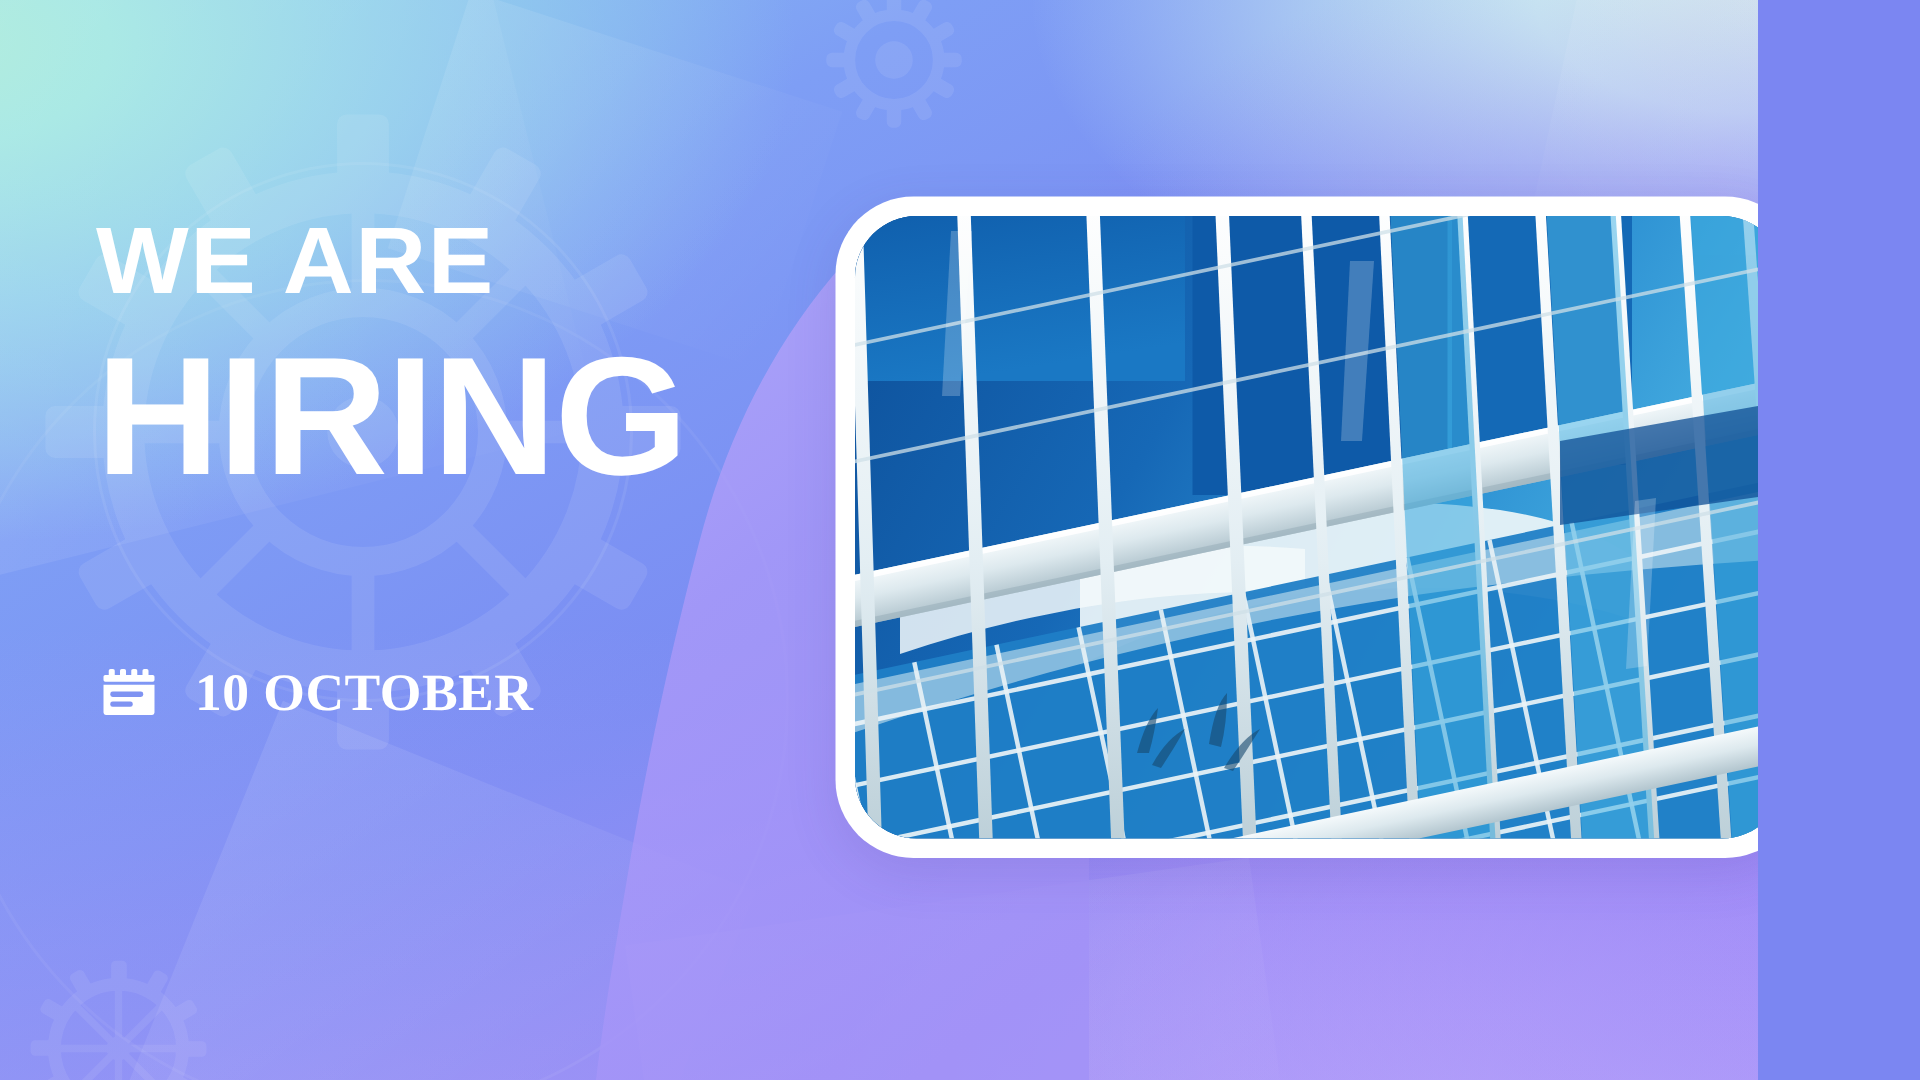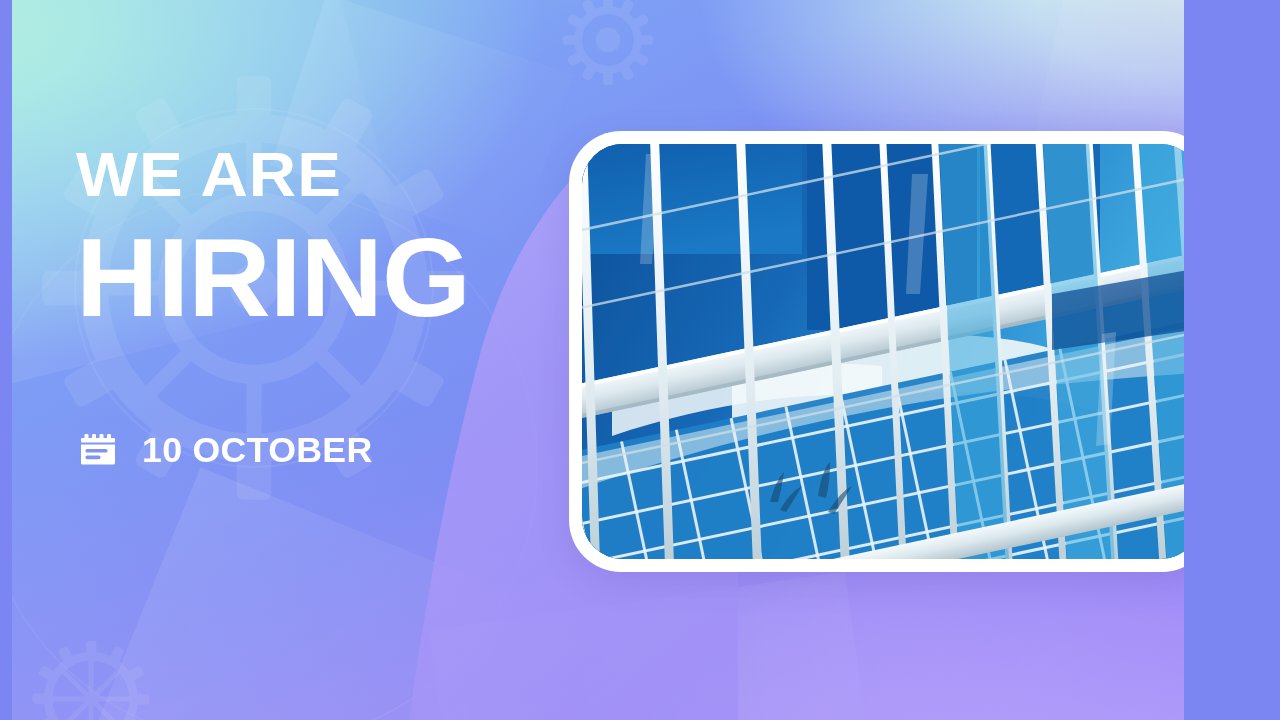--- a/index.html
+++ b/index.html
@@ -7,21 +7,20 @@
   body {
     font-family:"Liberation Sans", sans-serif;
     background:#7b86f2;
   }
 
   .poster {
     position:relative;
     width:1172px; height:720px;
     overflow:hidden;
     isolation:isolate;
-    margin-left:12px;
   }
 
   
   .bg-base {
     position:absolute; inset:0;
     background:
       radial-gradient(115% 95% at 103% 101%, #c3b0fb 0%, #bdaafa 16%, rgba(176,158,248,0) 48%),
       radial-gradient(90% 75% at 100% 0%, #d7f2ea 0%, #cdeff0 14%, rgba(190,226,240,0) 46%),
       radial-gradient(85% 80% at -4% 4%, #a6ead8 0%, #9fe6e2 12%, rgba(150,214,235,0.85) 30%, rgba(130,180,245,0) 58%),
       linear-gradient(150deg, #8ec7f0 0%, #7e9ef5 26%, #7b8cf3 52%, #8a80f3 74%, #9f8df6 100%);
@@ -87,22 +86,22 @@
     position:absolute; left:64px; top:222px;
     font-size:112px; line-height:1;
     font-weight:700; color:#ffffff;
     letter-spacing:-1px;
     transform:scaleX(1.02); transform-origin:left center;
     white-space:nowrap;
   }
 
   .meta { position:absolute; left:66px; top:430px; width:480px; }
   .meta-row {
-    display:flex; align-items:flex-start;
-    height:52px; margin-bottom:16px;
+    display:flex; align-items:flex-end;
+    height:52px; margin-bottom:16px;font-family:Liberation Serif, serif;
   }
   .meta-icon {
     width:40px; height:40px;
     flex:0 0 40px;
     display:flex; align-items:center; justify-content:center;
     margin-right:24px;
   }
   .meta-icon svg { display:block; }
   .meta-text {
     font-size:35px; font-weight:700; color:#ffffff;

